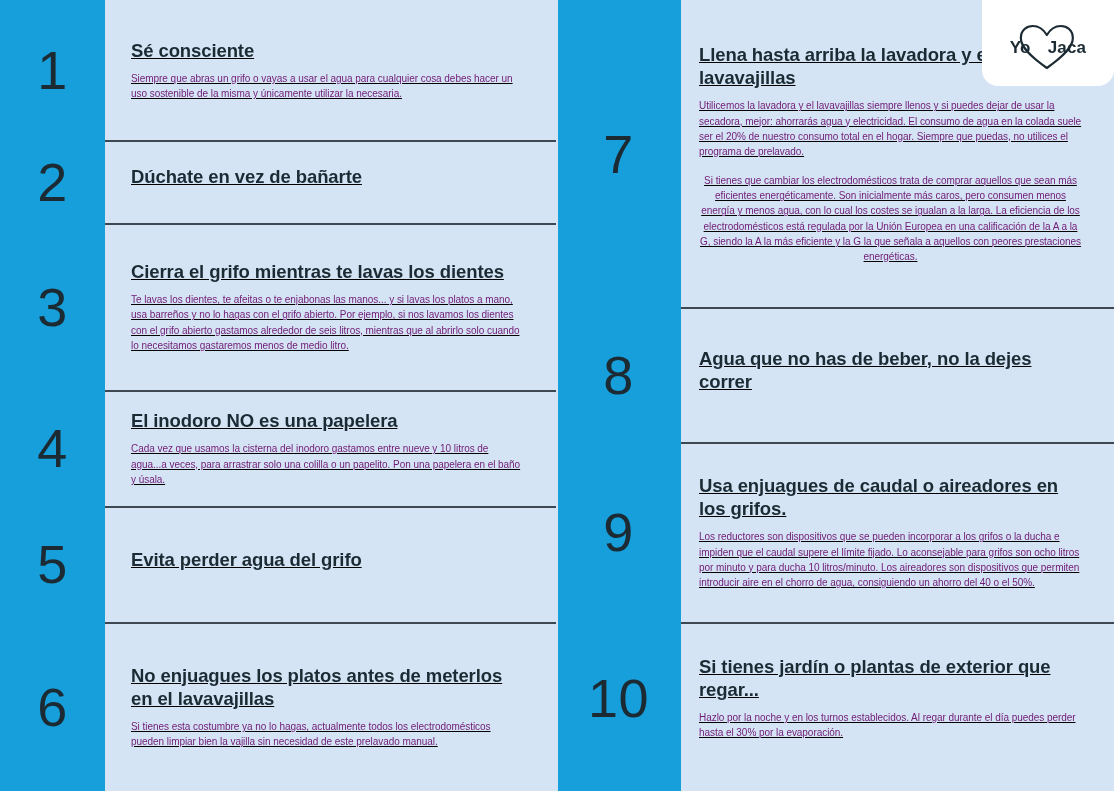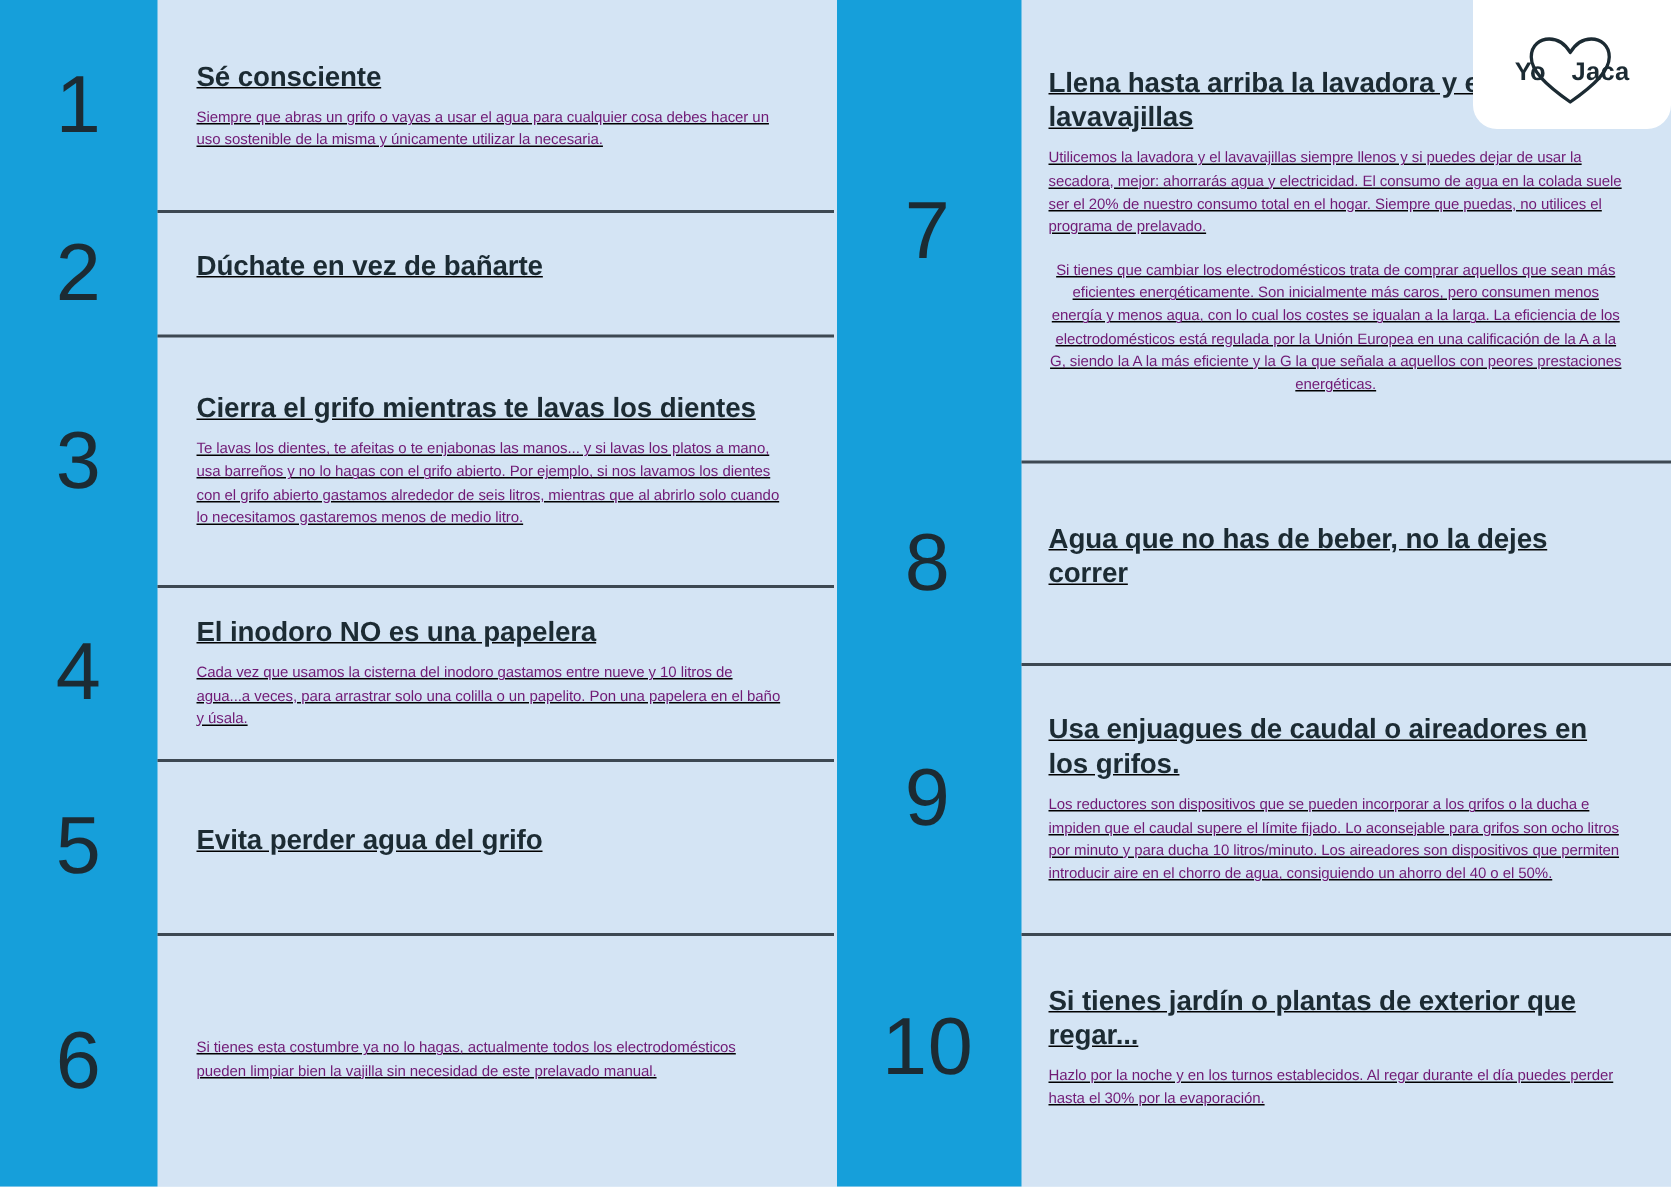--- a/index.html
+++ b/index.html
@@ -203,20 +203,21 @@
       <div class="tip" style="height:116px">
         <div class="tip-num">5</div>
         <div class="tip-body">
           <div class="tip-title">Evita perder agua del grifo</div>
         </div>
       </div>
 
       <div class="tip" style="height:169px">
         <div class="tip-num">6</div>
         <div class="tip-body">
+          <div class="tip-title">No enjuagues los platos antes de meterlos en el lavavajillas</div>
           <p class="tip-text">Si tienes esta costumbre ya no lo hagas, actualmente todos los electrodomésticos pueden limpiar bien la vajilla sin necesidad de este prelavado manual.</p>
         </div>
       </div>
 
     </div>
   </div>
 
   <div class="column right">
     <div class="rail"></div>
     <div class="tips">

